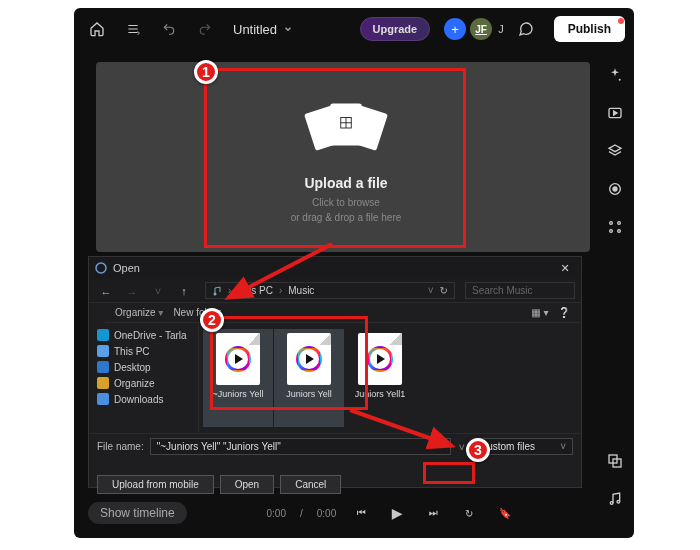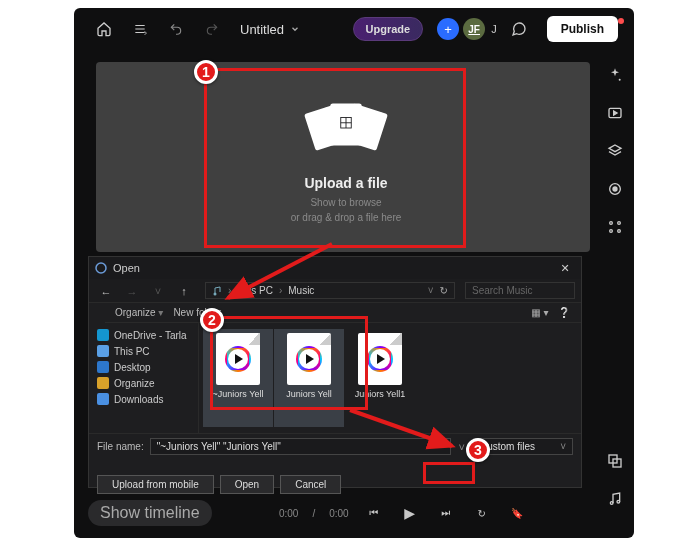--- a/index.html
+++ b/index.html
@@ -1,18 +1,18 @@
 <!DOCTYPE html>
 <html><head>
 <meta charset="utf-8">
 <style>
   * { box-sizing: border-box; margin: 0; padding: 0; font-family: -apple-system, "Segoe UI", Arial, sans-serif; }
   body { background: #fff; width: 700px; height: 550px; overflow: hidden; position: relative; }
   .app { position: absolute; left: 74px; top: 8px; width: 560px; height: 530px; background: #0f0f10; border-radius: 6px; }
-  .topbar { height: 42px; display: flex; align-items: center; gap: 8px; padding: 0 16px; }
+  .topbar { height: 42px; display: flex; align-items: center; gap: 8px; padding: 0 9px; }
   .ico-btn { width: 28px; height: 28px; display: flex; align-items: center; justify-content: center; color: #c7c7c7; border-radius: 4px; cursor: pointer; }
   .ico-btn.sm { width: 22px; height: 22px; }
   .title-box { display: flex; align-items: center; gap: 6px; color: #ddd; font-size: 13px; margin-left: 6px; cursor: pointer; }
   .spacer { flex: 1; }
   .upgrade-btn { background: linear-gradient(90deg,#4a2070,#3a2a60); color: #ddd; font-size: 11px; font-weight: 600; padding: 5px 12px; border-radius: 14px; border: 1px solid #5a3a7a; cursor: pointer; }
   .user-chip { display: flex; align-items: center; gap: 4px; margin-left: 6px; cursor: pointer; }
   .plus-circ { width: 22px; height: 22px; border-radius: 50%; background: #2a6cff; color: #fff; display: flex; align-items: center; justify-content: center; font-size: 13px; }
   .avat { width: 22px; height: 22px; border-radius: 50%; background: #5b6b40; color: #fff; display: flex; align-items: center; justify-content: center; font-size: 10px; font-weight: 600; text-decoration: underline; }
   .publish-btn { background: #fff; color: #111; font-size: 12px; font-weight: 600; padding: 6px 14px; border-radius: 6px; border: none; cursor: pointer; margin-left: 6px; }
   .dot-badge { width: 6px; height: 6px; background: #ff4d4d; border-radius: 50%; position: absolute; top: 10px; right: 10px; }
@@ -42,21 +42,21 @@
   .play-tri { width:0;height:0;border-top:5px solid transparent;border-bottom:5px solid transparent;border-left:8px solid #111; margin-left:2px;}
   .file-lbl { font-size: 9px; color: #ddd; text-align: center; white-space: nowrap; overflow: hidden; width: 100%; text-overflow: ellipsis; }
   .fd-foot { height: 50px; border-top: 1px solid #2a2a2a; padding: 4px 8px; }
   .foot-row { display: flex; align-items: center; gap: 6px; margin-bottom: 20px; }
   .foot-lbl { font-size: 10px; color: #bbb; }
   .foot-input { flex: 1; border: 1px solid #444; background: #1a1a1c; color: #ddd; font-size: 10px; padding: 2px 6px; }
   .foot-sel { width: 100px; border: 1px solid #444; background: #1a1a1c; color: #ddd; font-size: 10px; padding: 2px 6px; }
   .foot-btn { border: 1px solid #555; background: #2a2a2c; color: #ddd; font-size: 10px; padding: 3px 14px; cursor: pointer; }
   .foot-row.right { }
   .player { position: absolute; left: 14px; bottom: 10px; width: 494px; height: 30px; display: flex; align-items: center; gap: 14px; color: #888; font-size: 10px; }
-  .show-tl { background: #2a2a2c; color: #aaa; font-size: 16px; padding: 4px 12px; border-radius: 14px; border: none; cursor: pointer; }
+  .show-tl { background: #2a2a2c; color: #aaa; font-size: 12px; padding: 4px 12px; border-radius: 14px; border: none; cursor: pointer; }
   .p-center { flex:1; display:flex; align-items:center; justify-content:center; gap:14px; }
   .anno { position: absolute; border: 3px solid #e21b1b; pointer-events: none; }
   .anno-badge { position: absolute; width: 24px; height: 24px; border-radius: 50%; background: #e21b1b; border: 3px solid #fff; box-shadow: 0 1px 3px rgba(0,0,0,.5); color:#fff; font-weight:700; font-size:14px; display:flex; align-items:center; justify-content:center; }
   svg { display: block; }
 </style>
 </head>
 <body>
 
 <div class="app">
   <div class="dot-badge"></div>
@@ -167,21 +167,21 @@
             <path d="M94 18 L102 26 L94 26 Z" fill="#fff"></path>
           </g>
         <rect x="42" y="12" width="36" height="48" rx="3" fill="#fff"></rect>
           <path d="M70 12 L78 20 L70 20 Z" fill="#fff"></path>
         <rect x="54" y="28" width="12" height="12" fill="none" stroke="#1a1a1c" stroke-width="1"></rect>
           <line x1="60" y1="28" x2="60" y2="40" stroke="#1a1a1c"></line>
           <line x1="54" y1="34" x2="66" y2="34" stroke="#1a1a1c"></line>
       </svg>
       <div class="upload-title">Upload a file</div>
       <div class="upload-sub">
-        <div>Show to browse</div>
+        <div>Click to browse</div>
         <div>or drag &amp; drop a file here</div>
       </div>
     </div>
   </div>
 
   <div class="file-dialog">
     <div class="fd-title">
       <svg width="12" height="12">
           <circle cx="6" cy="6" r="5" fill="none" stroke="#6b9bd8" stroke-width="1.5"></circle>
         </svg>

